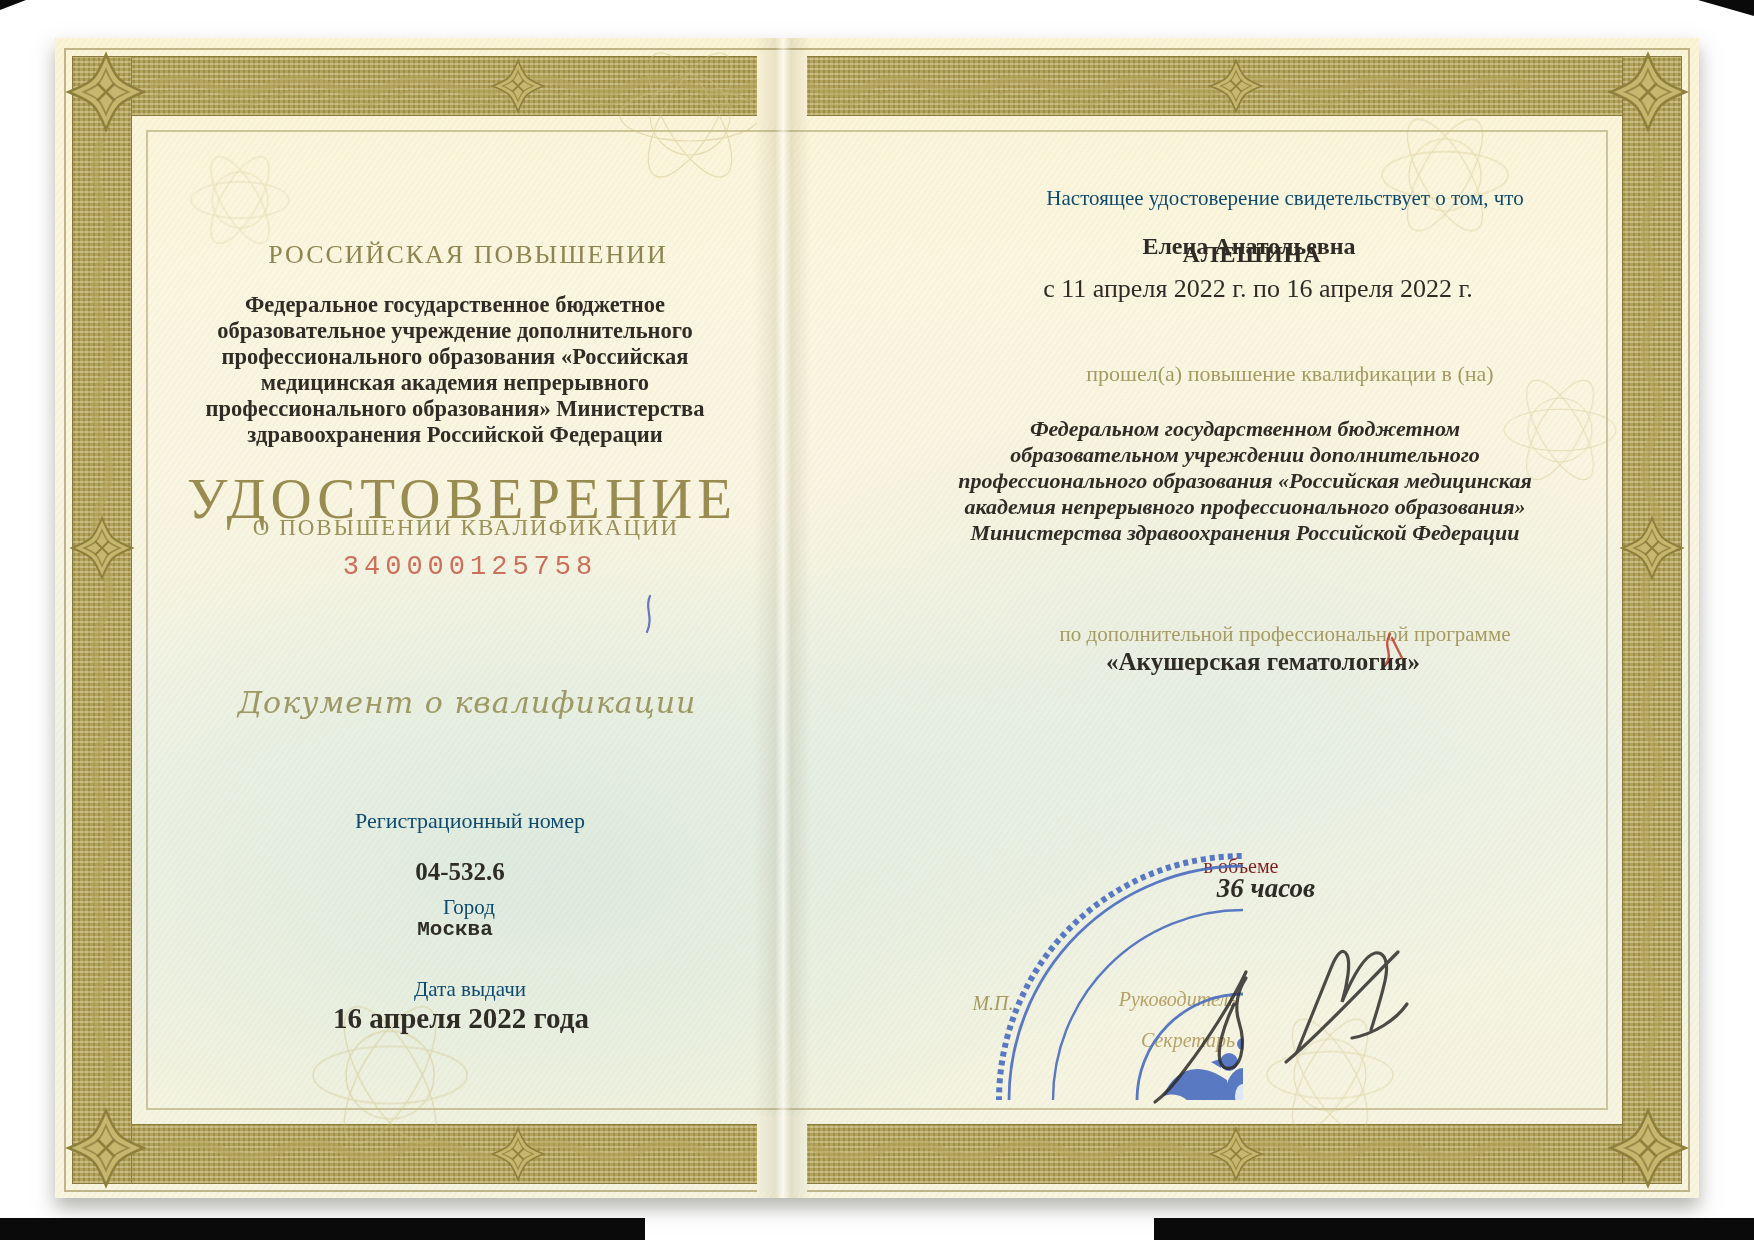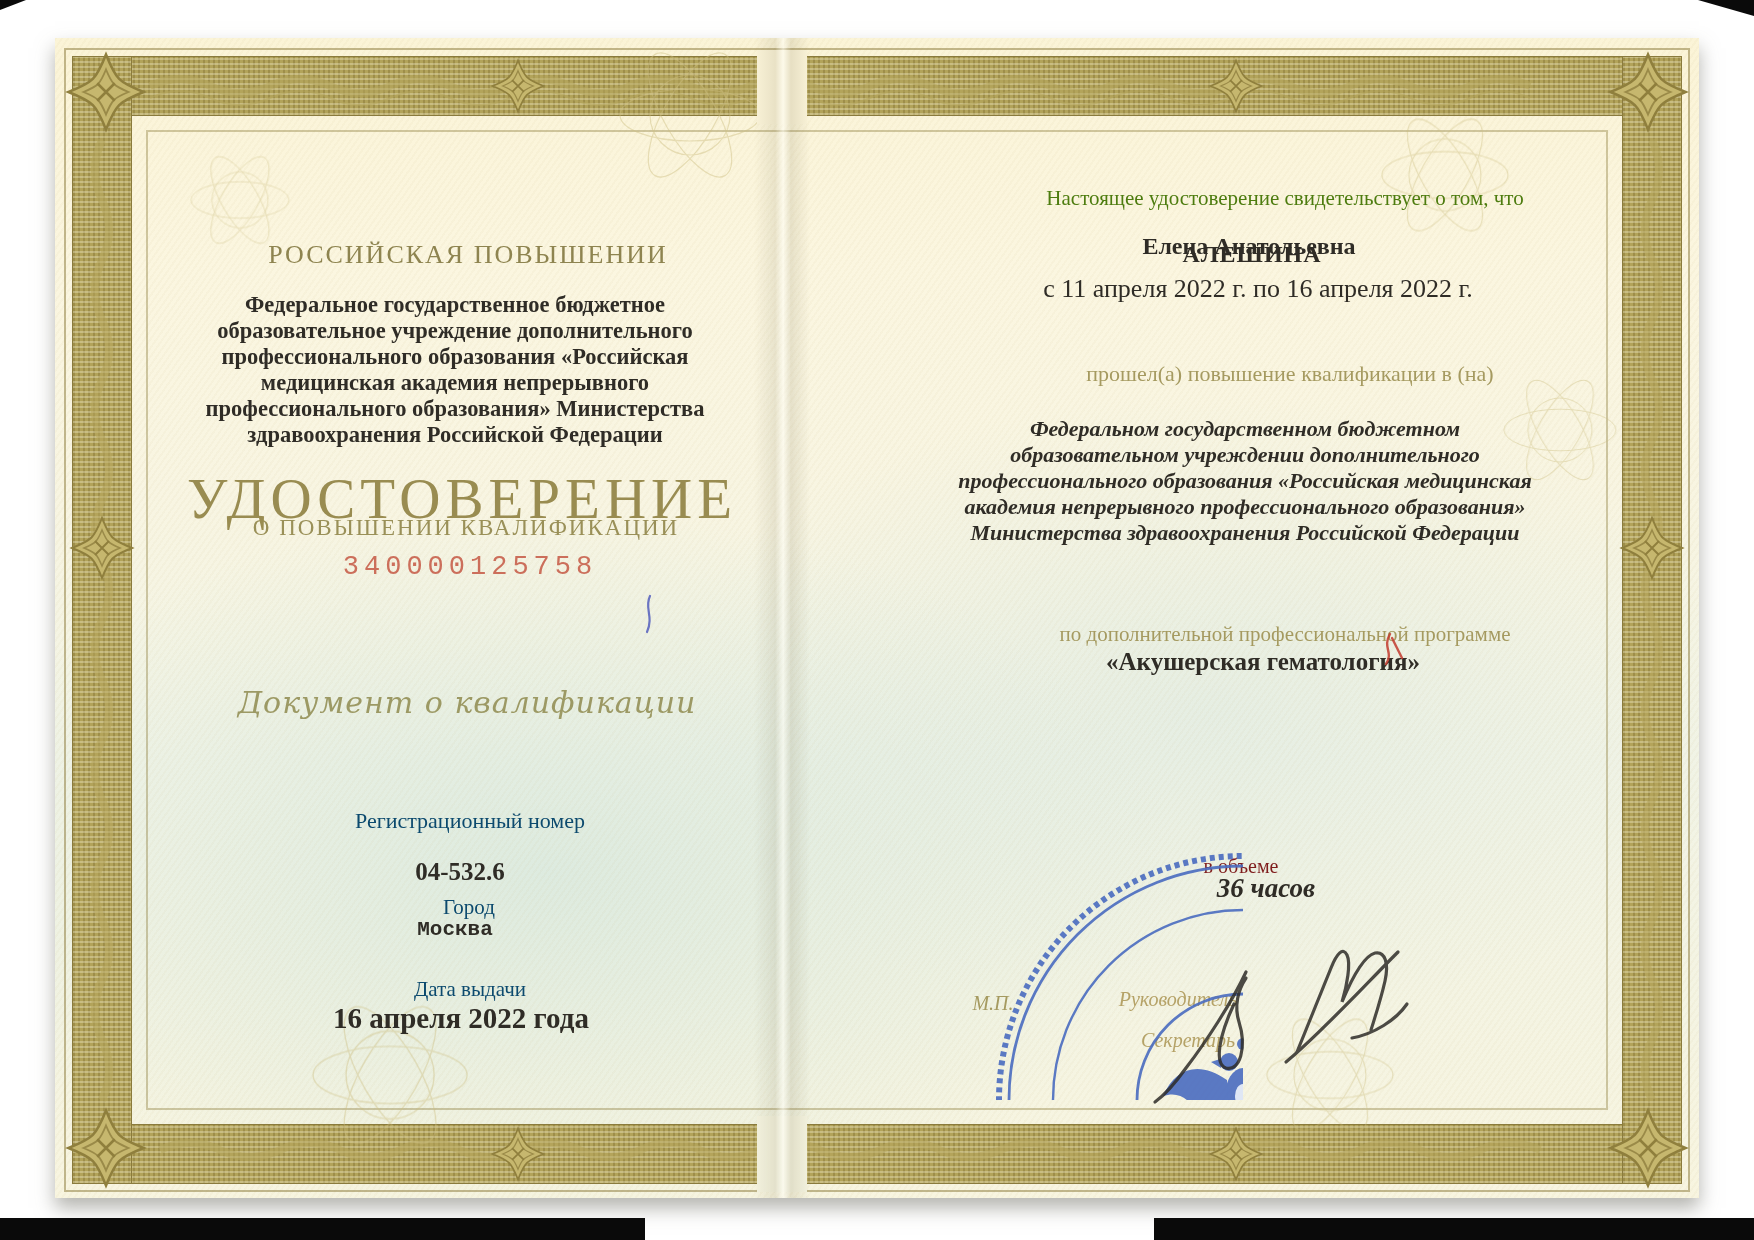--- a/index.html
+++ b/index.html
@@ -45,21 +45,21 @@
   #cert-number{left:470px;top:552px;font-size:27px;letter-spacing:5px;color:#c96450;
     font-family:"Liberation Mono", monospace;opacity:.92;}
   #doc-kind{left:467px;top:686px;font-size:30px;font-style:italic;color:#9c9964;
     font-family:"DejaVu Serif", serif;letter-spacing:1px;}
   #reg-label{left:470px;top:797px;font-size:22px;}
   #reg-value{left:460px;top:858px;font-size:25px;font-weight:bold;}
   #city-label{left:469px;top:884px;font-size:21px;}
   #city-value{left:455px;top:918px;font-size:21px;font-weight:bold;font-family:Liberation Mono, monospace;}
   #date-label{left:470px;top:966px;font-size:21px;}
   #date-value{left:461px;top:1002px;font-size:29px;font-weight:bold;}
-  #statement{left:1285px;top:186px;font-size:21px;color:#4d7c0f;}
+  #statement{left:1285px;top:186px;font-size:21px;color:#0c4a6e;}
   #surname{left:1252px;top:209px;font-size:24px;font-weight:bold;letter-spacing:1px;margin-top:32px;}
   #given-names{left:1249px;top:233px;font-size:24px;font-weight:bold;}
   #period{left:1258px;top:274px;font-size:26px;}
   #completed{left:1290px;top:361px;font-size:22px;color:#a59a60;}
   #inst-right{left:1245px;top:416px;width:580px;font-size:22px;font-style:italic;font-weight:bold;line-height:26px;color:#2f2c26;}
   #program-label{left:1285px;top:622px;font-size:21px;color:#a59a60;}
   #program-value{left:1263px;top:648px;font-size:25px;font-weight:bold;}
   #volume-label{left:1241px;top:855px;font-size:20px;color:#7f1d1d;}
   #volume-value{left:1266px;top:873px;font-size:27px;font-weight:bold;font-style:italic;}
   #seal-mark{left:993px;top:992px;font-size:20px;font-style:italic;color:#a59a60;}

